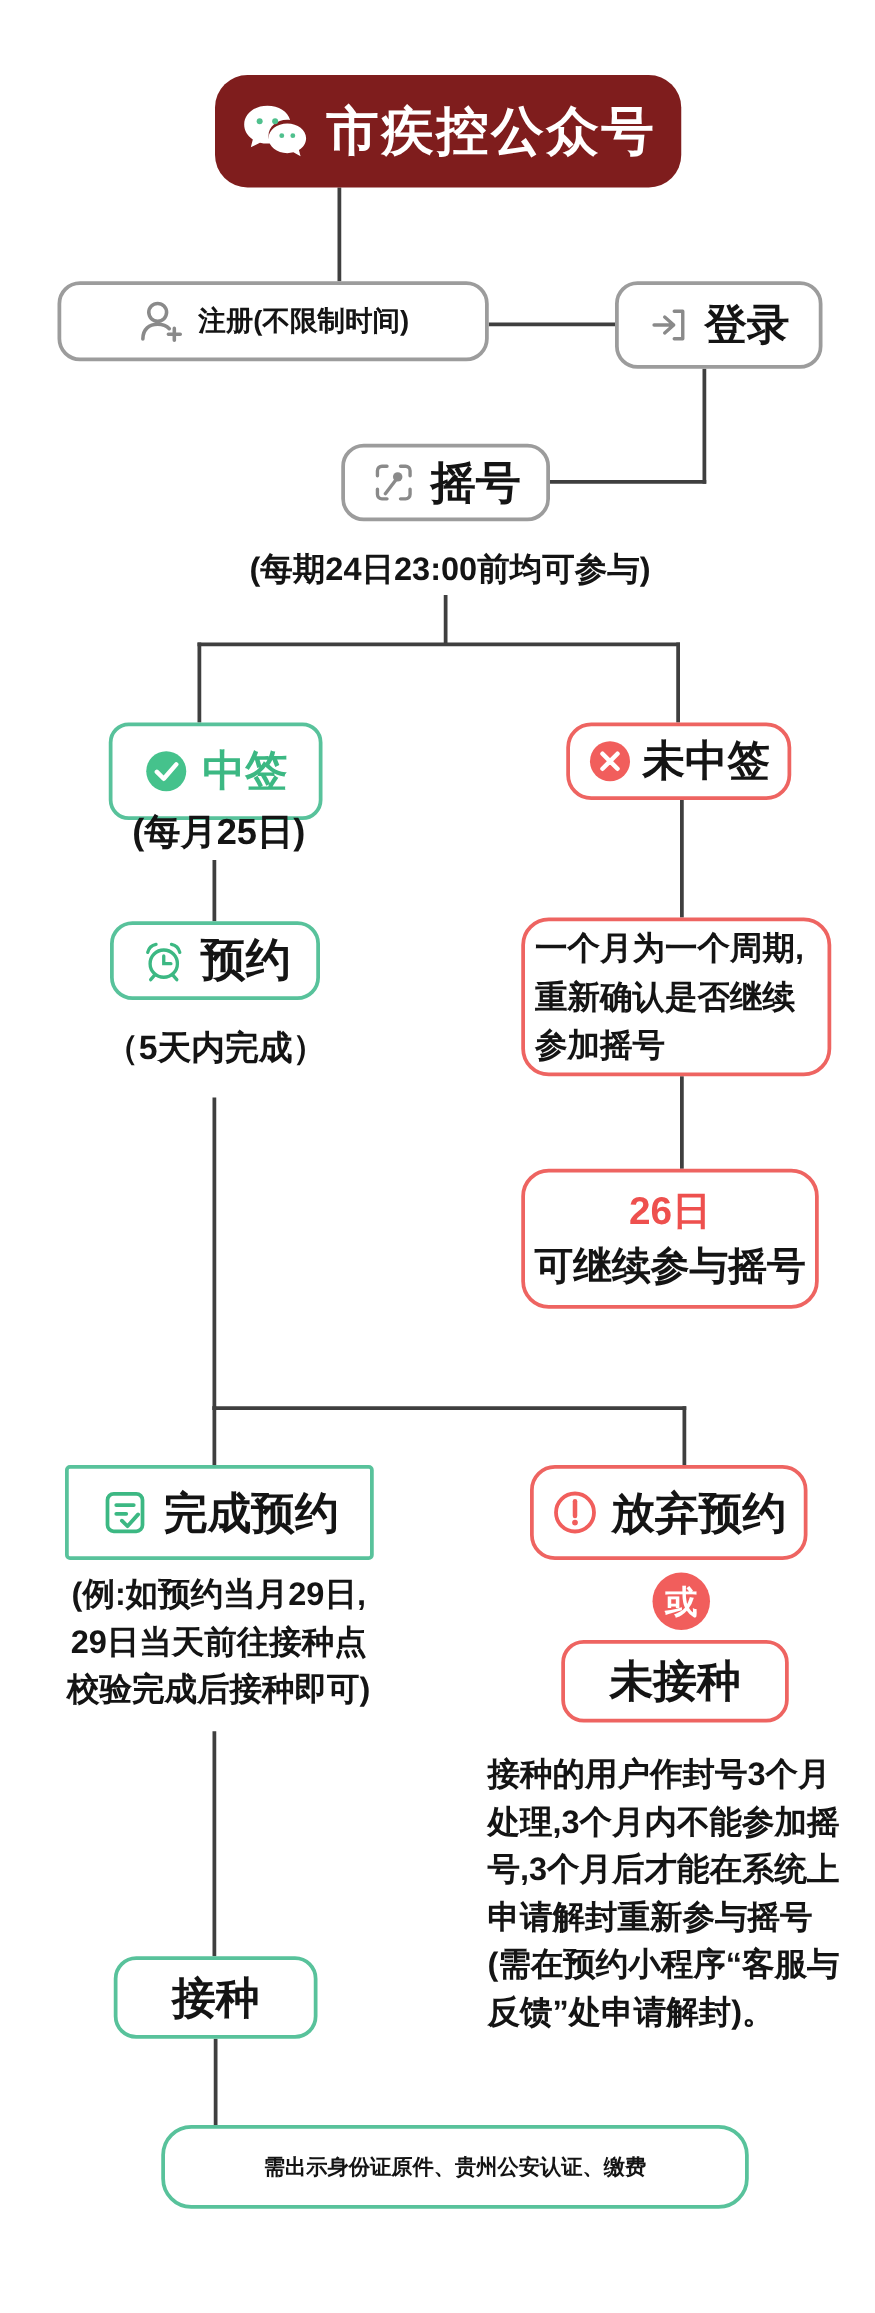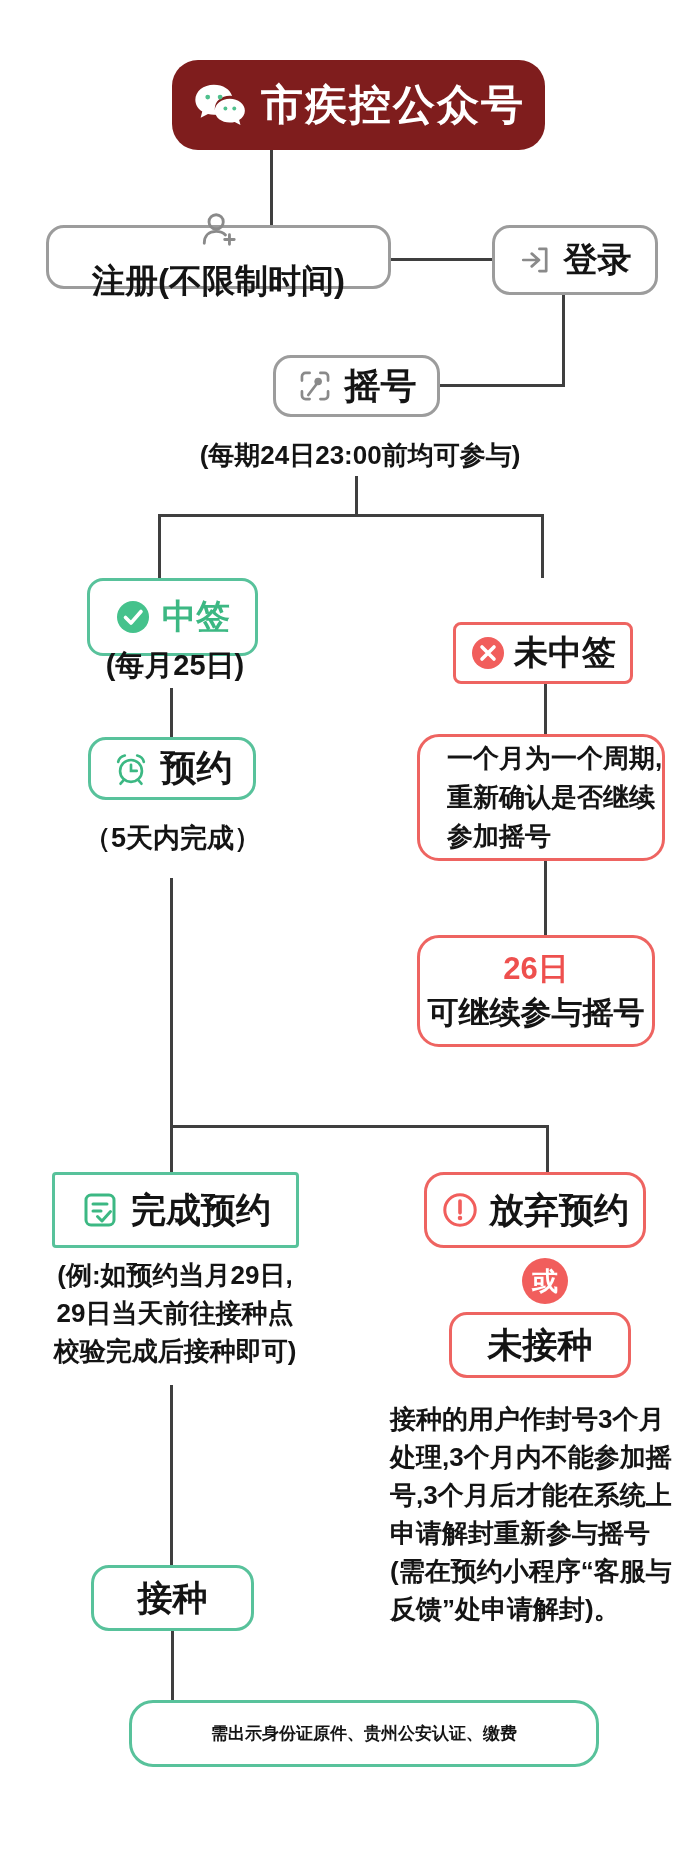--- a/index.html
+++ b/index.html
@@ -52,21 +52,21 @@
           <circle cx="17" cy="17" r="2.7"></circle>
             <circle cx="31" cy="17" r="2.7"></circle>
           <circle cx="37" cy="30" r="2.2"></circle>
             <circle cx="47" cy="30" r="2.2"></circle>
         </g>
       </svg>
     </span>
     <span>市疾控公众号</span>
   </div>
 
-  <div class="box b-gray" style="left:46px;top:225px;width:345px;height:64px;font-size:33px;flex-direction:column;">
+  <div class="box b-gray" style="left:46px;top:225px;width:345px;height:64px;font-size:22px;">
     <span class="icon">
       <svg width="38" height="38" viewBox="0 0 40 40">
         <circle cx="17" cy="12.5" r="7.5" fill="none" stroke="#8a8a8a" stroke-width="3"></circle>
         <path d="M4.5 35 C4.5 26.5 10 22.5 17 22.5 C21 22.5 24.5 23.8 26.8 26.3" fill="none" stroke="#8a8a8a" stroke-width="3" stroke-linecap="round"></path>
         <path d="M31 26 v10 M26 31 h10" stroke="#8a8a8a" stroke-width="3" stroke-linecap="round"></path>
       </svg>
     </span>
     <span>注册(不限制时间)</span>
   </div>
 
@@ -99,21 +99,21 @@
 
   <div class="box b-green" style="left:87px;top:578px;width:171px;height:78px;font-size:34px;color:#3cb883;border-radius:16px;">
     <span class="icon">
       <svg width="36" height="36" viewBox="0 0 36 36">
         <circle cx="18" cy="18" r="16" fill="#45c28c"></circle>
         <path d="M10.5 18.5 L16 24 L26 12.5" fill="none" stroke="#fff" stroke-width="3.6" stroke-linecap="round" stroke-linejoin="round"></path>
       </svg>
     </span>
     <span>中签</span>
   </div>
-  <div class="box b-red" style="left:453px;top:578px;width:180px;height:62px;font-size:34px;border-radius:8px;gap:8px;margin-top:44px;">
+  <div class="box b-red" style="left:453px;top:578px;width:180px;height:62px;font-size:34px;border-radius:20px;gap:8px;">
     <span class="icon">
       <svg width="36" height="36" viewBox="0 0 36 36">
         <circle cx="18" cy="18" r="16" fill="#f15e5c"></circle>
         <path d="M12 12 L24 24 M24 12 L12 24" stroke="#fff" stroke-width="3.6" stroke-linecap="round"></path>
       </svg>
     </span>
     <span>未中签</span>
   </div>
   <div class="cap" style="left:60px;top:646px;width:230px;font-size:29px;">(每月25日)</div>
 
@@ -127,21 +127,21 @@
           <path d="M6.5 12.5 A9 9 0 0 1 13.5 5.8"></path>
           <path d="M33.5 12.5 A9 9 0 0 0 26.5 5.8"></path>
         </g>
       </svg>
     </span>
     <span>预约</span>
   </div>
   <div class="cap" style="left:40px;top:820px;width:265px;font-size:27px;">（5天内完成）</div>
 
   <div class="box b-red textblock" style="left:417px;top:734px;width:248px;height:127px;border-radius:22px;font-size:26px;
-       flex-direction:column;align-items:flex-start;justify-content:center;gap:0;line-height:39px;padding-left:27px;">
+       flex-direction:column;align-items:flex-start;justify-content:center;gap:0;line-height:39px;padding-left:8px;">
     <div>一个月为一个周期,</div>
     <div>重新确认是否继续</div>
     <div>参加摇号</div>
   </div>
 
   <div class="box b-red textblock" style="left:417px;top:935px;width:238px;height:112px;border-radius:22px;font-size:31px;
        flex-direction:column;gap:4px;line-height:40px;text-align:center;">
     <div style="color:#ee504e;">26日</div>
     <div>可继续参与摇号</div>
   </div>

